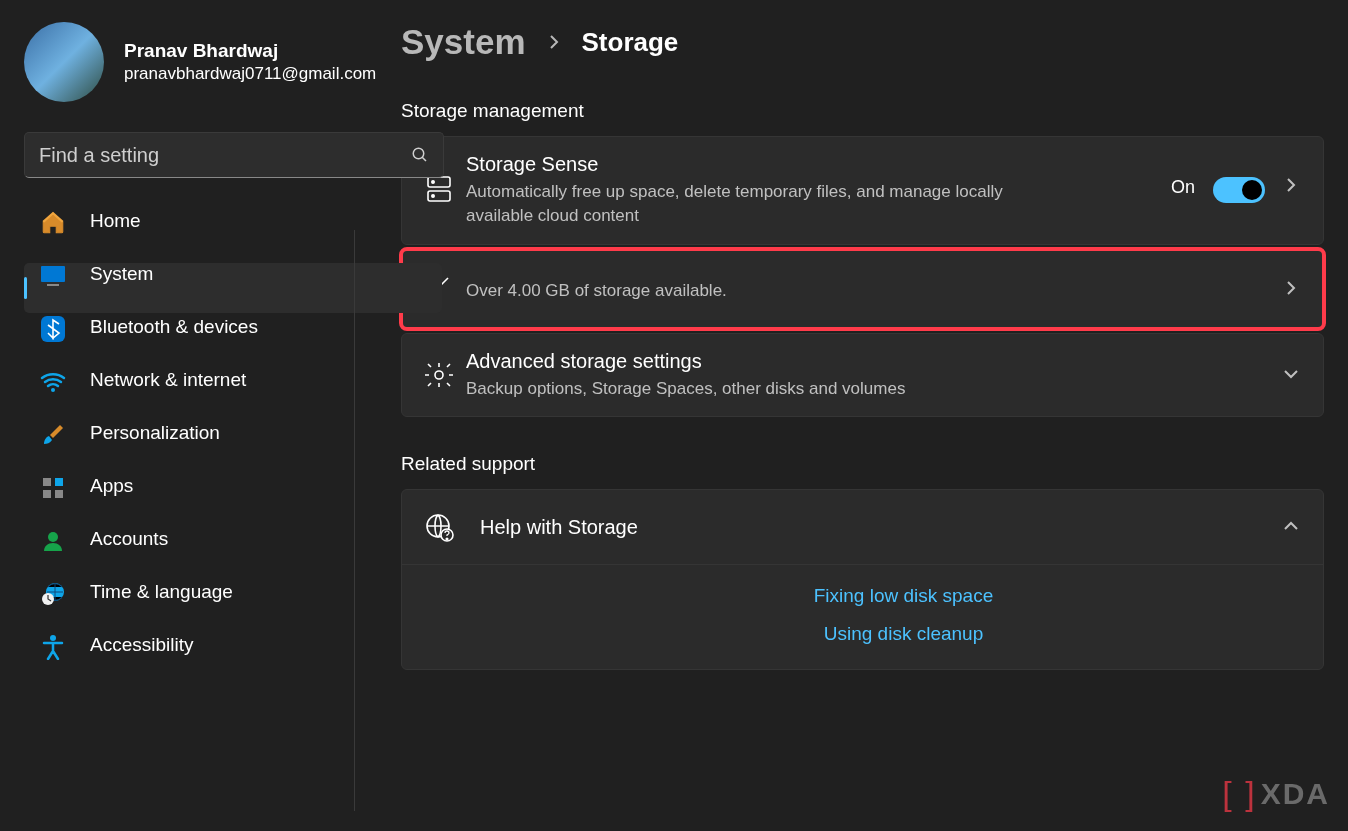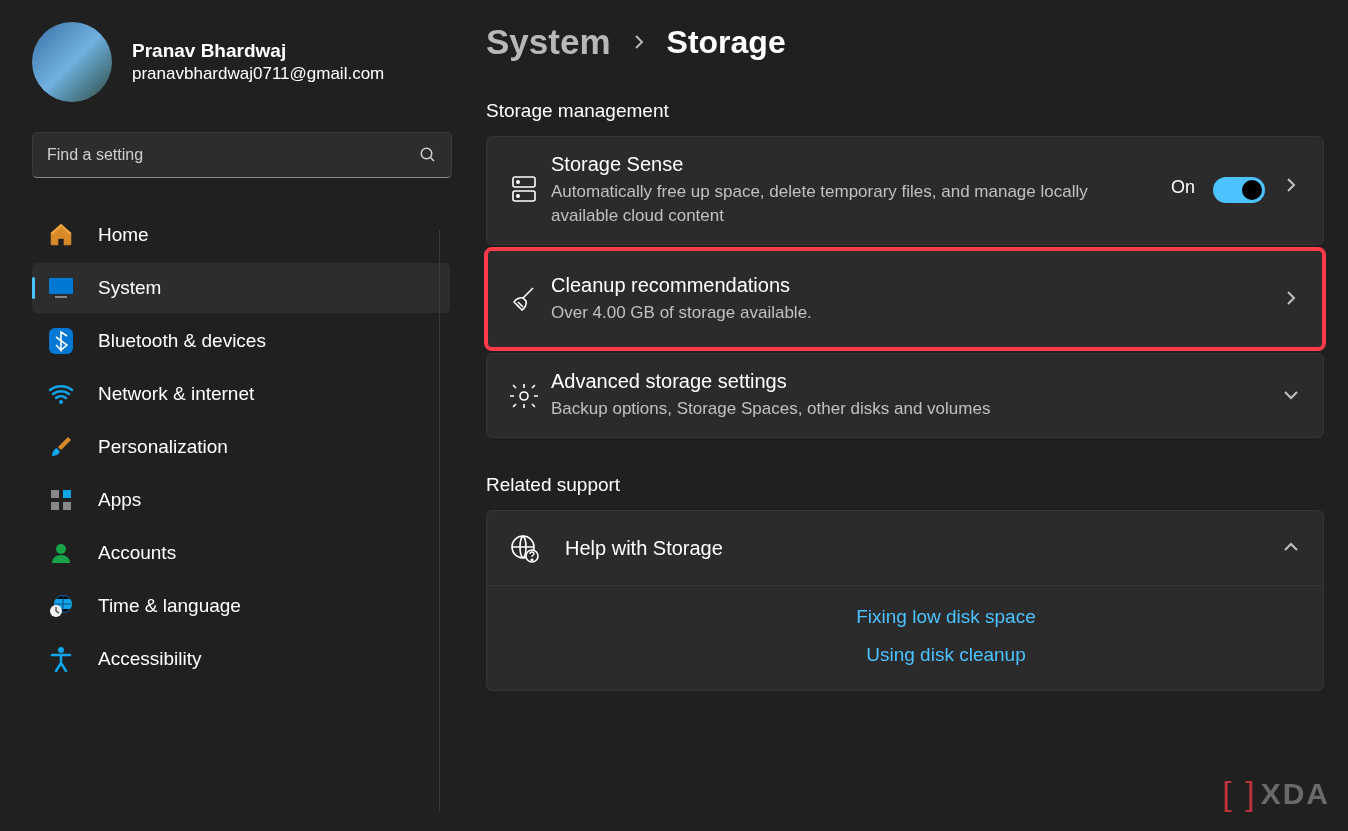--- a/index.html
+++ b/index.html
@@ -1,44 +1,44 @@
 <!DOCTYPE html>
 <html><head>
 <meta charset="utf-8">
 <style>
 * { margin:0; padding:0; box-sizing:border-box; font-family:"Segoe UI", -apple-system, sans-serif; }
 body { background:#202020; color:#fff; width:1348px; height:831px; overflow:hidden; display:flex; }
 
 
-.sidebar { width:440px; height:100%; padding:22px 0 0 32px; position:relative; }
+.sidebar { width:355px; height:100%; padding:22px 0 0 24px; position:relative; }
 .profile { display:flex; align-items:center; gap:20px; margin-bottom:30px; }
 .avatar { width:80px; height:80px; border-radius:50%; background:linear-gradient(135deg,#3a6ea5 0%,#6fb1e0 50%,#2d4a3e 100%); flex-shrink:0; }
 .profile-text { display:flex; flex-direction:column; }
 .profile-name { font-size:19px; font-weight:600; color:#fff; }
 .profile-email { font-size:17px; color:#ffffff; margin-top:2px; }
 
 .search-box { width:420px; height:46px; background:#2d2d2d; border:1px solid #3a3a3a; border-radius:5px; display:flex; align-items:center; padding:0 14px; margin-bottom:32px; border-bottom:1px solid #888; }
-.search-box input { flex:1; background:transparent; border:none; outline:none; color:#c4b5fd; font-size:16px; }
+.search-box input { flex:1; background:transparent; border:none; outline:none; color:#c4b5fd; font-size:20px; }
 .search-box input::placeholder { color:#cfcfcf; }
 .search-icon-svg { width:18px; height:18px; }
 
 .nav { display:flex; flex-direction:column; gap:3px; width:418px; }
-.nav-item { display:flex; align-items:center; gap:24px; height:50px; padding:0 0 0 16px; border-radius:5px; cursor:pointer; font-size:19px; color:#fff; position:relative; }
+.nav-item { display:flex; align-items:flex-start; gap:24px; height:50px; padding:0 0 0 16px; border-radius:5px; cursor:pointer; font-size:19px; color:#fff; position:relative; }
 .nav-item.active { background:#2d2d2d; }
 .nav-item.active::before { content:""; position:absolute; left:0; top:14px; bottom:14px; width:3px; background:#4cc2ff; border-radius:2px; }
 .nav-icon { width:26px; height:26px; display:flex; align-items:center; justify-content:center; flex-shrink:0; }
 
 .sidebar-divider { position:absolute; right:0; top:230px; bottom:20px; width:1px; background:#3a3a3a; }
 
 
 .main { flex:1; padding:22px 24px 0 46px; overflow-y:auto; }
 .breadcrumb { display:flex; align-items:center; gap:20px; margin-bottom:38px; }
 .bc-parent { font-size:35px; font-weight:600; color:#b8b8b8; }
 .bc-arrow { font-size:22px; color:#b8b8b8; }
-.bc-current { font-size:32px; font-weight:600; color:#fff; }
+.bc-current { font-size:26px; font-weight:600; color:#fff; }
 
 .section-title { font-size:19px; font-weight:400; margin-bottom:14px; }
 
 .card { background:#2b2b2b; border:1px solid #353535; border-radius:6px; display:flex; align-items:center; padding:16px 22px; margin-bottom:4px; gap:12px; cursor:pointer; }
 .card-icon { width:30px; height:30px; display:flex; align-items:center; justify-content:center; flex-shrink:0; }
 .card-body { flex:1; }
 .card-title { font-size:20px; color:#fff; }
 .card-sub { font-size:17px; color:#c0c0c0; margin-top:4px; line-height:1.4; max-width:560px; }
 .card-trail { display:flex; gap:18px; }
 .toggle-label { font-size:18px; color:#fff; }
@@ -213,21 +213,20 @@
 
   <div class="card highlighted" style="padding-top:24px;padding-bottom:24px;">
     <span class="card-icon">
       <svg width="30" height="30" viewBox="0 0 30 30" fill="none" stroke="#fff" stroke-width="1.6">
           <path d="M24 4 14 14"></path>
           <path d="M14 14c-3-1-7 1-9 4l8 8c3-2 5-6 4-9Z"></path>
           <path d="m7 20 4 4M9 18l5 5"></path>
         </svg>
     </span>
     <div class="card-body">
-      <div class="card-title">Cleanup recommendations</div>
       <div class="card-sub">Over 4.00 GB of storage available.</div>
     </div>
     <div class="card-trail">
       <span class="chev">
         <svg width="16" height="16" viewBox="0 0 16 16" fill="none" stroke="#c0c0c0" stroke-width="2">
             <path d="m5 2 6 6-6 6"></path>
           </svg>
       </span>
     </div>
   </div>

